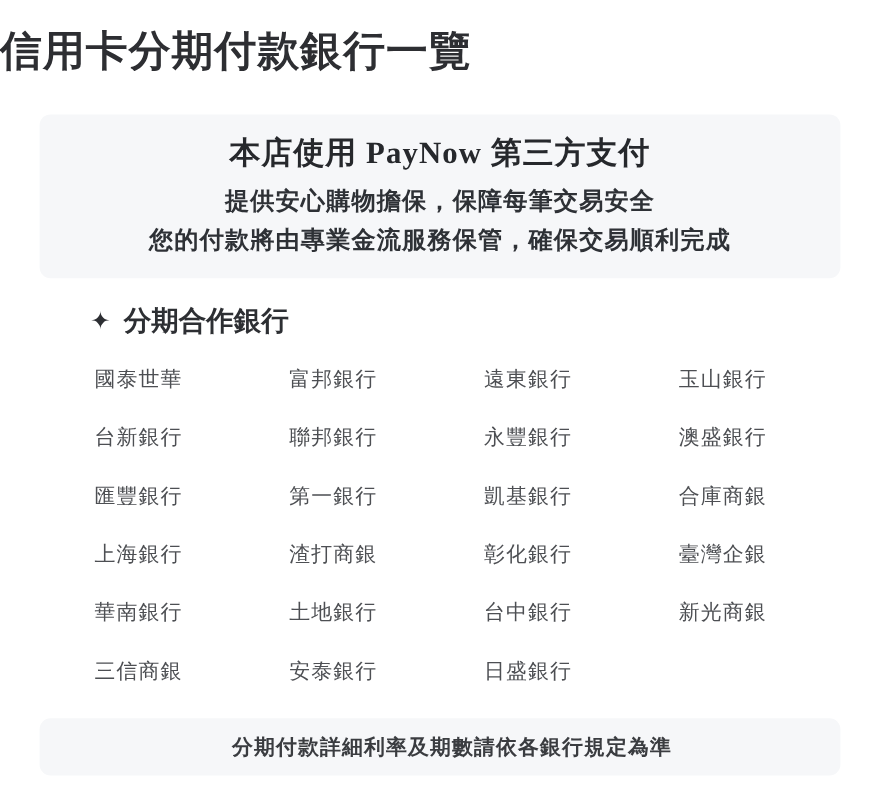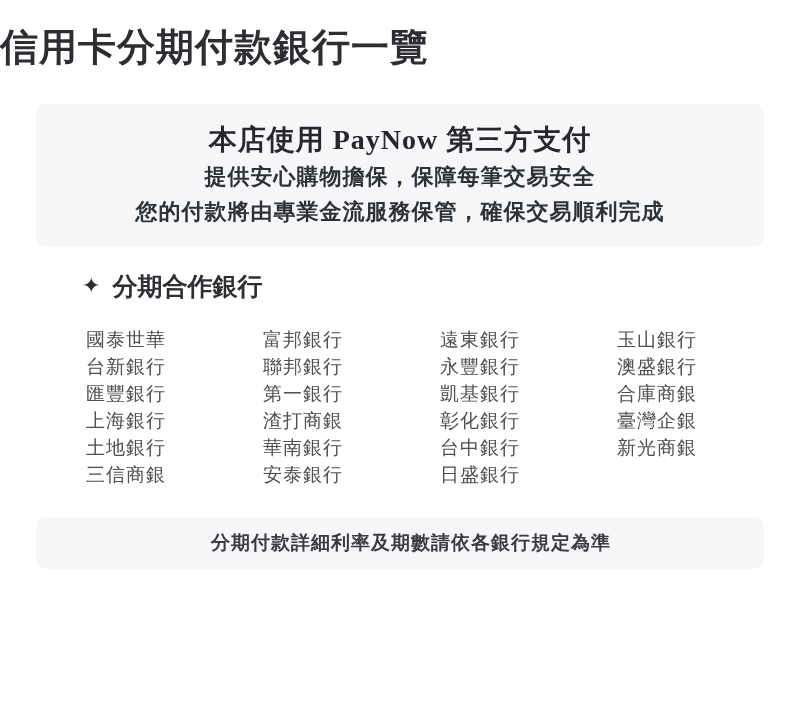--- a/index.html
+++ b/index.html
@@ -25,21 +25,21 @@
     padding: 19px 20px 18px 20px;
     text-align: center;
     font-family: "Liberation Serif", "DejaVu Serif", serif;
   }
   .notice-heading {
     font-size: 28px;
     line-height: 34px;
     font-weight: 700;
     letter-spacing: 1px;
     color: #26282c;
-    margin-bottom: 2px;
+    margin-bottom: 8px;
   }
   .notice-line {
     font-size: 22px;
     line-height: 35px;
     font-weight: 600;
     letter-spacing: 1px;
     color: #2e3136;
   }
   .section-heading {
     margin: 24px 0 0 82px;
@@ -52,20 +52,21 @@
     gap: 12px;
   }
   .sparkle {
     font-size: 22px;
     color: #2d2f33;
   }
   .bank-grid {
     margin: 25px 0 0 86px;
     display: grid;
     grid-template-columns: repeat(4, 177px);
+    row-gap: 26px;
   }
   .bank-item {
     font-size: 19px;
     line-height: 27px;
     font-weight: 500;
     letter-spacing: 1px;
     color: #4d4f53;
     white-space: nowrap;
   }
   .footer-box {
@@ -111,22 +112,22 @@
   <span class="bank-item">永豐銀行</span>
   <span class="bank-item">澳盛銀行</span>
   <span class="bank-item">匯豐銀行</span>
   <span class="bank-item">第一銀行</span>
   <span class="bank-item">凱基銀行</span>
   <span class="bank-item">合庫商銀</span>
   <span class="bank-item">上海銀行</span>
   <span class="bank-item">渣打商銀</span>
   <span class="bank-item">彰化銀行</span>
   <span class="bank-item">臺灣企銀</span>
+  <span class="bank-item">華南銀行</span>
   <span class="bank-item">土地銀行</span>
-  <span class="bank-item">華南銀行</span>
   <span class="bank-item">台中銀行</span>
   <span class="bank-item">新光商銀</span>
   <span class="bank-item">三信商銀</span>
   <span class="bank-item">安泰銀行</span>
   <span class="bank-item">日盛銀行</span>
 </div>
 
 <div class="footer-box">
   <span class="footer-text">分期付款詳細利率及期數請依各銀行規定為準</span>
 </div>

